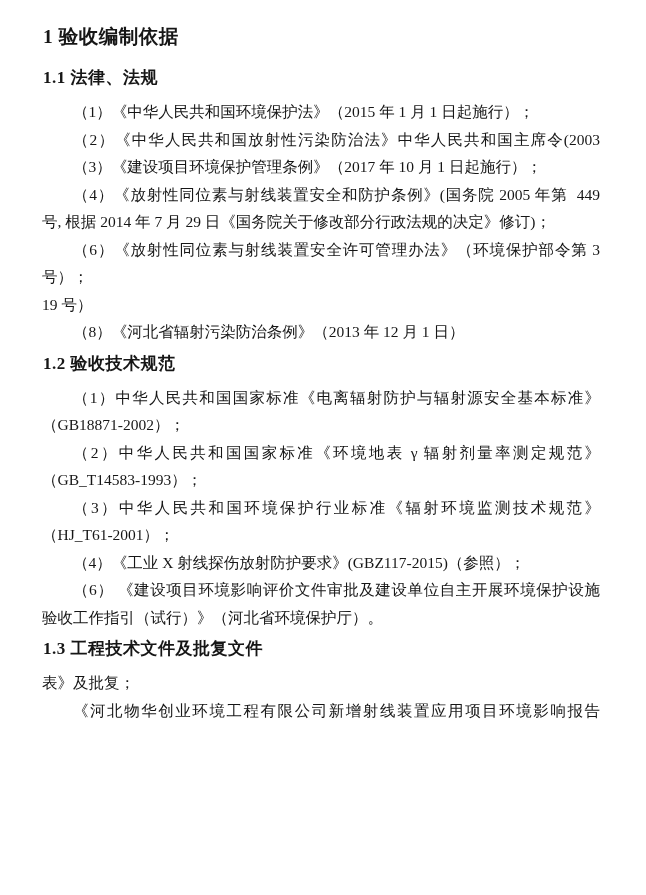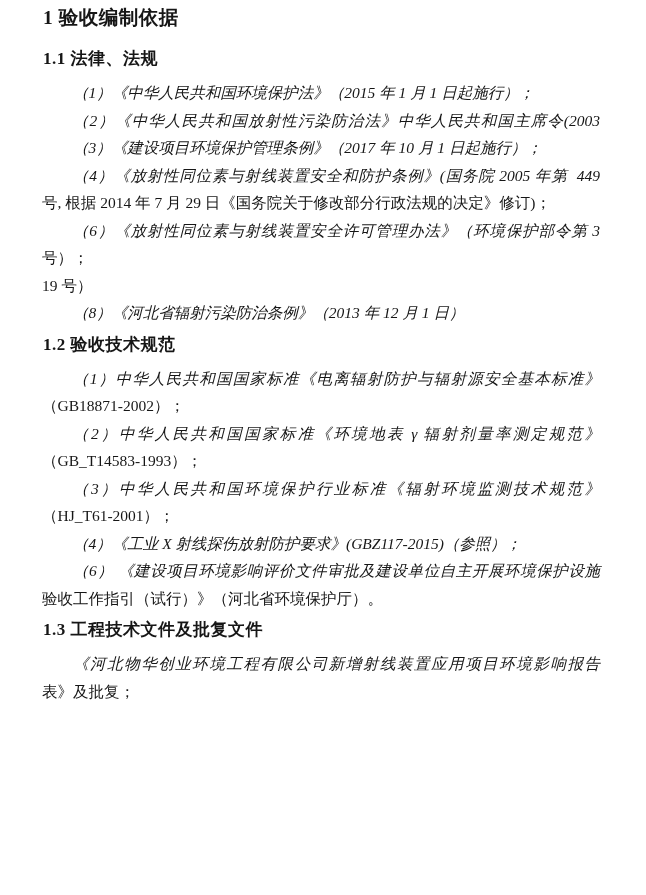--- a/index.html
+++ b/index.html
@@ -7,21 +7,21 @@
     padding: 0;
     background: #ffffff;
   }
   .page {
     position: relative;
     width: 646px;
     height: 895px;
     box-sizing: border-box;
     background: #ffffff;
     color: #161616;
-    padding: 3px 46px 0 42px;
+    padding: 22px 46px 0 42px;
     overflow: hidden;
     font-family: "Liberation Serif", "DejaVu Serif", serif;
   }
   .h1 {
     font-size: 19.5px;
     line-height: 29px;
     font-weight: bold;
     letter-spacing: 0.5px;
     margin: 0 0 13px 1px;
   }
@@ -35,21 +35,20 @@
   .para {
     margin: 0;
   }
   .line {
     font-size: 15.5px;
     line-height: 27.5px;
     height: 27.5px;
   }
   .line.first {
     text-indent: 2em;
-    font-style: italic;
   }
   .line.full {
     text-align: justify;
     text-align-last: justify;
     text-justify: inter-character;
   }
 </style>
 </head>
 <body>
 
@@ -95,17 +94,17 @@
       </div>
       <div class="para">
         <div class="line first">（4）《工业 X 射线探伤放射防护要求》(GBZ117-2015)（参照）；</div>
       </div>
       <div class="para">
         <div class="line first full">（6） 《建设项目环境影响评价文件审批及建设单位自主开展环境保护设施</div>
         <div class="line">验收工作指引（试行）》（河北省环境保护厅）。</div>
       </div>
       <div class="h2">1.3 工程技术文件及批复文件</div>
       <div class="para">
+        <div class="line">表》及批复；</div>
         <div class="line first full">《河北物华创业环境工程有限公司新增射线装置应用项目环境影响报告</div>
-        <div class="line">表》及批复；</div>
       </div>
     </div>
 </div>
 
 </body></html>

